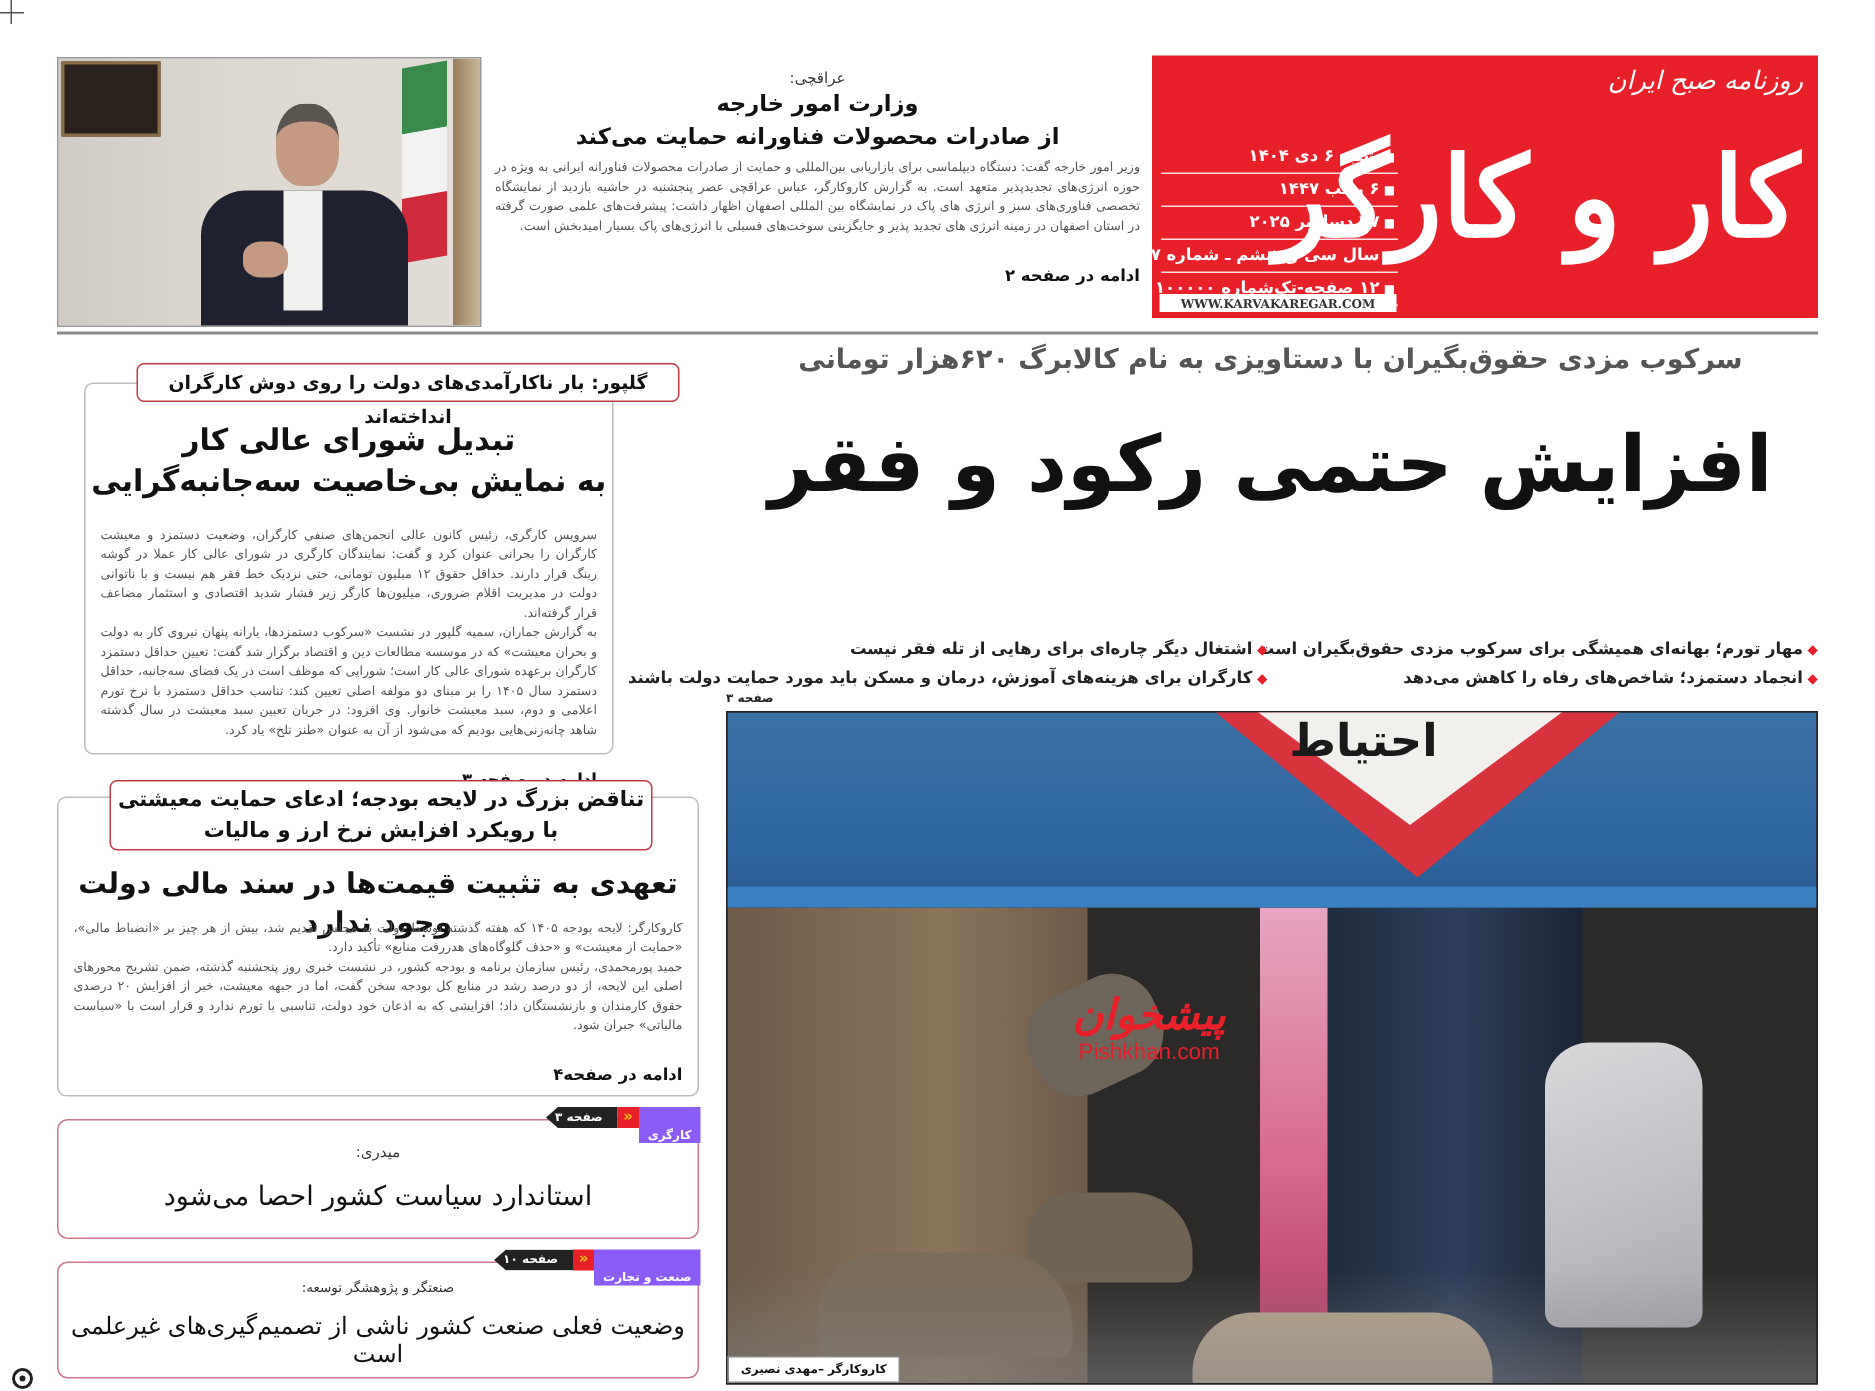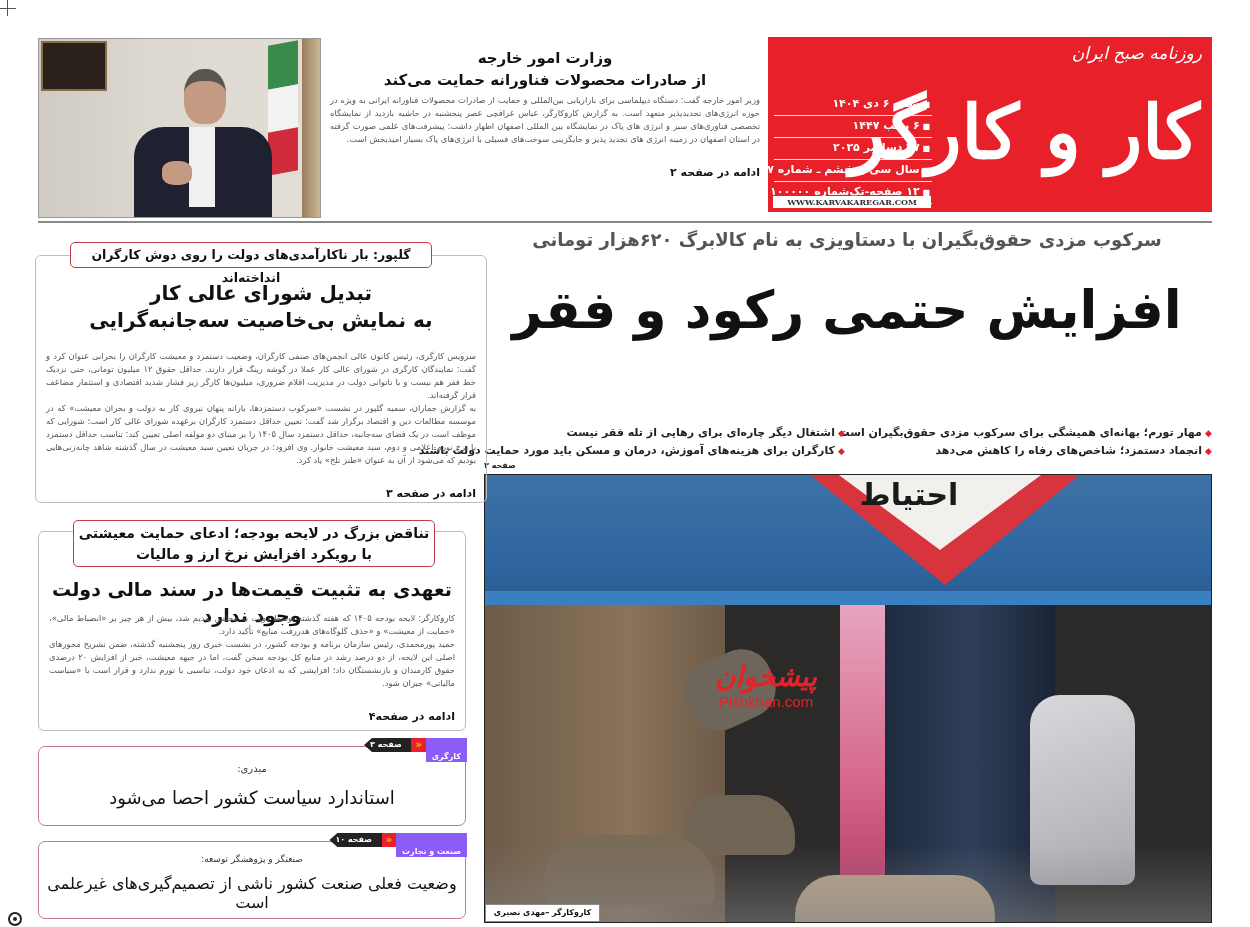--- a/index.html
+++ b/index.html
@@ -44,21 +44,21 @@
     .photo-top .head { position: absolute; left: 50px; top: 0; width: 42px; height: 55px; background: #c59a82; border-radius: 45% 45% 40% 40%; border-top: 12px solid #5b5550; }
     .photo-top .suit { position: absolute; left: 0; top: 58px; width: 138px; height: 95px; background: #1f2130; border-radius: 30px 30px 0 0; }
     .photo-top .shirt { position: absolute; left: 55px; top: 58px; width: 26px; height: 80px; background: #f0f0ee; }
     .photo-top .hand { position: absolute; left: 28px; top: 92px; width: 30px; height: 24px; background: #c59a82; border-radius: 40%; }
     .rule-top { left: 38px; top: 221px; width: 1174px; height: 2px; background: #888; }
 
     
     .box { border: 1.5px solid #bdbdbd; border-radius: 6px; }
     .redbox { border: 1.5px solid #c33a48; border-radius: 5px; background: #fff; text-align: center; font-weight: bold; color: #111; }
 
-    .art1 { left: 35px; top: 255px; width: 452px; height: 248px; }
+    .art1 { left: 56px; top: 255px; width: 353px; height: 248px; }
     .art1 .redbox { position: absolute; left: 34px; top: -14px; width: 362px; height: 26px; font-size: 12.5px; line-height: 23px; }
     .art1 .h { position: absolute; left: 0; top: 24px; width: 100%; text-align: center; font-weight: bold; font-size: 20px; line-height: 27px; color: #111; }
     .art1 .body { position: absolute; left: 10px; right: 10px; top: 94px; }
 
     .art2 { left: 38px; top: 531px; width: 428px; height: 200px; }
     .art2 .redbox { position: absolute; left: 34px; top: -12px; width: 362px; height: 47px; font-size: 14px; line-height: 21px; padding-top: 2px; }
     .art2 .h { position: absolute; left: 0; top: 44px; width: 100%; text-align: center; font-weight: bold; font-size: 19px; line-height: 26px; color: #111; letter-spacing: -0.5px; }
     .art2 .body { position: absolute; left: 10px; right: 10px; top: 80px; }
 
     .card { border: 1.3px solid #c87b87; border-radius: 7px; background: #fff; }
@@ -120,20 +120,21 @@
     <div class="info-line">شنبه ۶ دی ۱۴۰۴</div>
     <div class="info-line">۶ رجب ۱۴۴۷</div>
     <div class="info-line">۲۷ دسامبر ۲۰۲۵</div>
     <div class="info-line">سال سی و ششم ـ شماره ۹۹۳۷</div>
     <div class="info-line">۱۲ صفحه-تک‌شماره ۱۰۰۰۰۰ ریال</div>
   </div>
   <div class="url">WWW.KARVAKAREGAR.COM</div>
 </div>
 
 <div class="abs top-story rtl">
+  <div class="kicker">عراقچی:</div>
   <div class="title">وزارت امور خارجه</div>
   <div class="title">از صادرات محصولات فناورانه حمایت می‌کند</div>
   <div class="body-text" style="margin-top:3px;">وزیر امور خارجه گفت: دستگاه دیپلماسی برای بازاریابی بین‌المللی و حمایت از صادرات محصولات فناورانه ایرانی به ویژه در حوزه انرژی‌های تجدیدپذیر متعهد است. به گزارش کاروکارگر، عباس عراقچی عصر پنجشنبه در حاشیه بازدید از نمایشگاه تخصصی فناوری‌های سبز و انرژی های پاک در نمایشگاه بین المللی اصفهان اظهار داشت: پیشرفت‌های علمی صورت گرفته در استان اصفهان در زمینه انرژی های تجدید پذیر و جایگزینی سوخت‌های فسیلی با انرژی‌های پاک بسیار امیدبخش است.</div>
   <div class="cont">ادامه در صفحه ۲</div>
 </div>
 
 <div class="abs photo-top">
   <div class="frame"></div>
   <div class="curtain"></div>
   <div class="flag">

